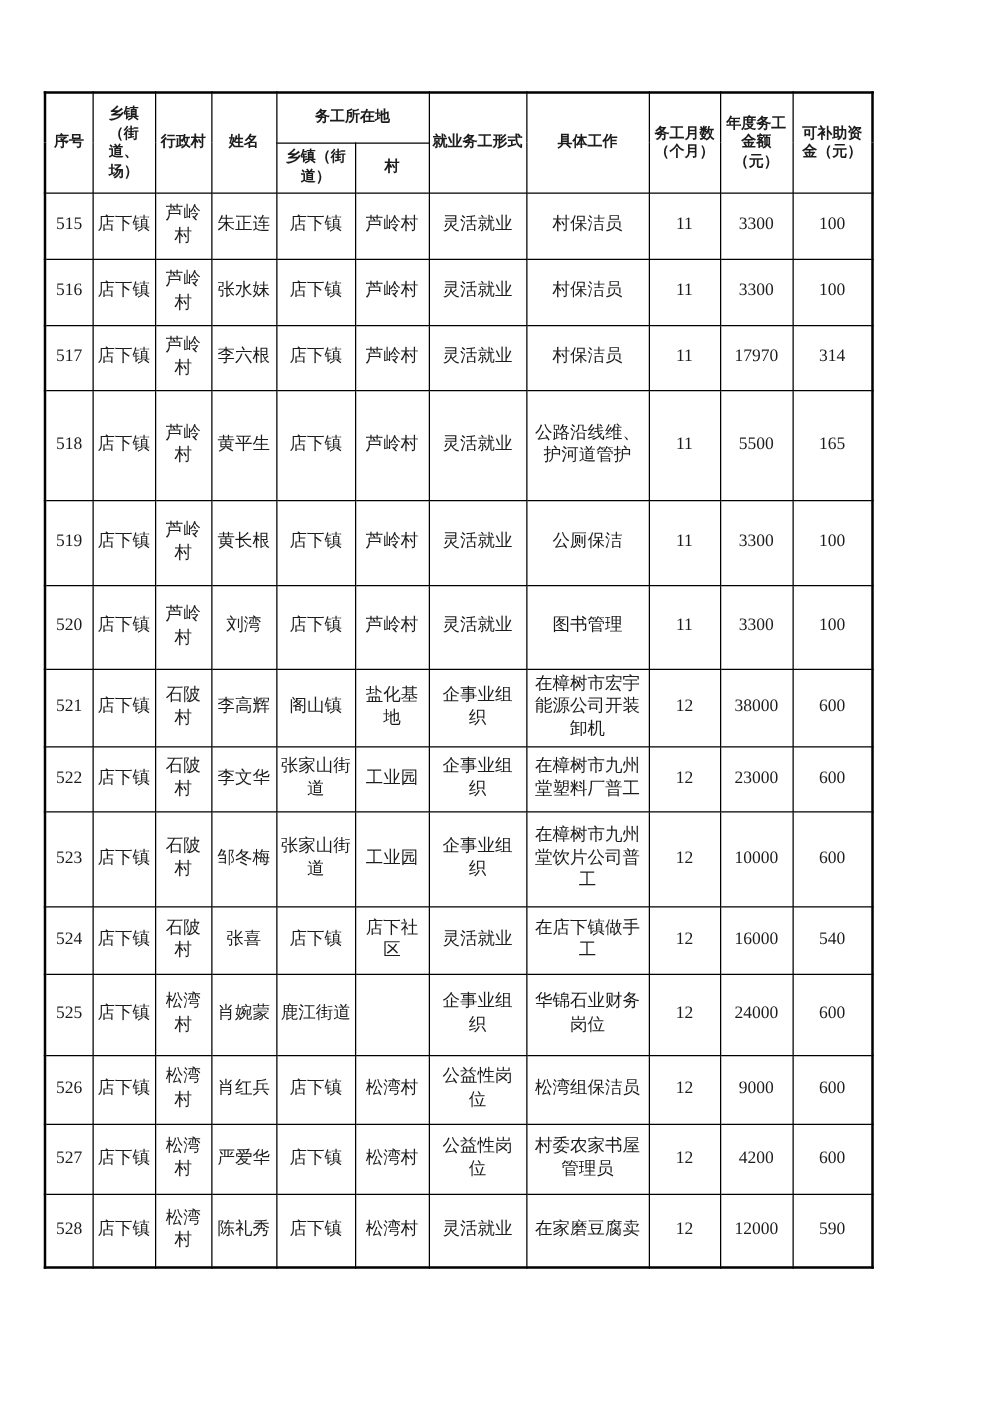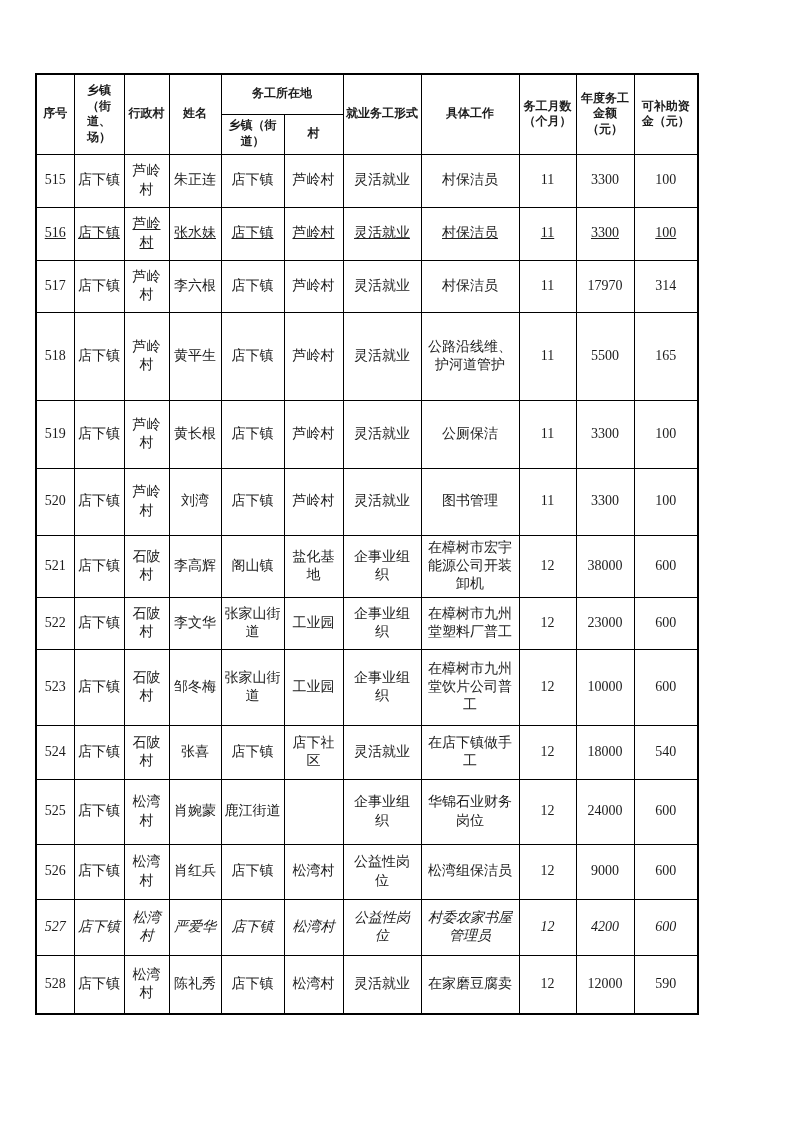--- a/index.html
+++ b/index.html
@@ -74,21 +74,21 @@
           <td>芦岭村</td>
           <td>朱正连</td>
           <td>店下镇</td>
           <td>芦岭村</td>
           <td>灵活就业</td>
           <td>村保洁员</td>
           <td>11</td>
           <td>3300</td>
           <td>100</td>
         </tr>
-        <tr style="height: 53px; text-decoration: underline;">
+        <tr style="height: 53px;">
           <td>516</td>
           <td>店下镇</td>
           <td>芦岭村</td>
           <td>张水妹</td>
           <td>店下镇</td>
           <td>芦岭村</td>
           <td>灵活就业</td>
           <td>村保洁员</td>
           <td>11</td>
           <td>3300</td>
@@ -188,21 +188,21 @@
         <tr style="height: 54px;">
           <td>524</td>
           <td>店下镇</td>
           <td>石陂村</td>
           <td>张喜</td>
           <td>店下镇</td>
           <td>店下社区</td>
           <td>灵活就业</td>
           <td>在店下镇做手工</td>
           <td>12</td>
-          <td>18000</td>
+          <td>16000</td>
           <td>540</td>
         </tr>
         <tr style="height: 65px; margin-left: 26px;">
           <td>525</td>
           <td>店下镇</td>
           <td>松湾村</td>
           <td>肖婉蒙</td>
           <td>鹿江街道</td>
           <td></td>
           <td>企事业组织</td>
@@ -217,21 +217,21 @@
           <td>松湾村</td>
           <td>肖红兵</td>
           <td>店下镇</td>
           <td>松湾村</td>
           <td>公益性岗位</td>
           <td>松湾组保洁员</td>
           <td>12</td>
           <td>9000</td>
           <td>600</td>
         </tr>
-        <tr style="height: 56px; font-style: italic;">
+        <tr style="height: 56px;">
           <td>527</td>
           <td>店下镇</td>
           <td>松湾村</td>
           <td>严爱华</td>
           <td>店下镇</td>
           <td>松湾村</td>
           <td>公益性岗位</td>
           <td>村委农家书屋管理员</td>
           <td>12</td>
           <td>4200</td>

